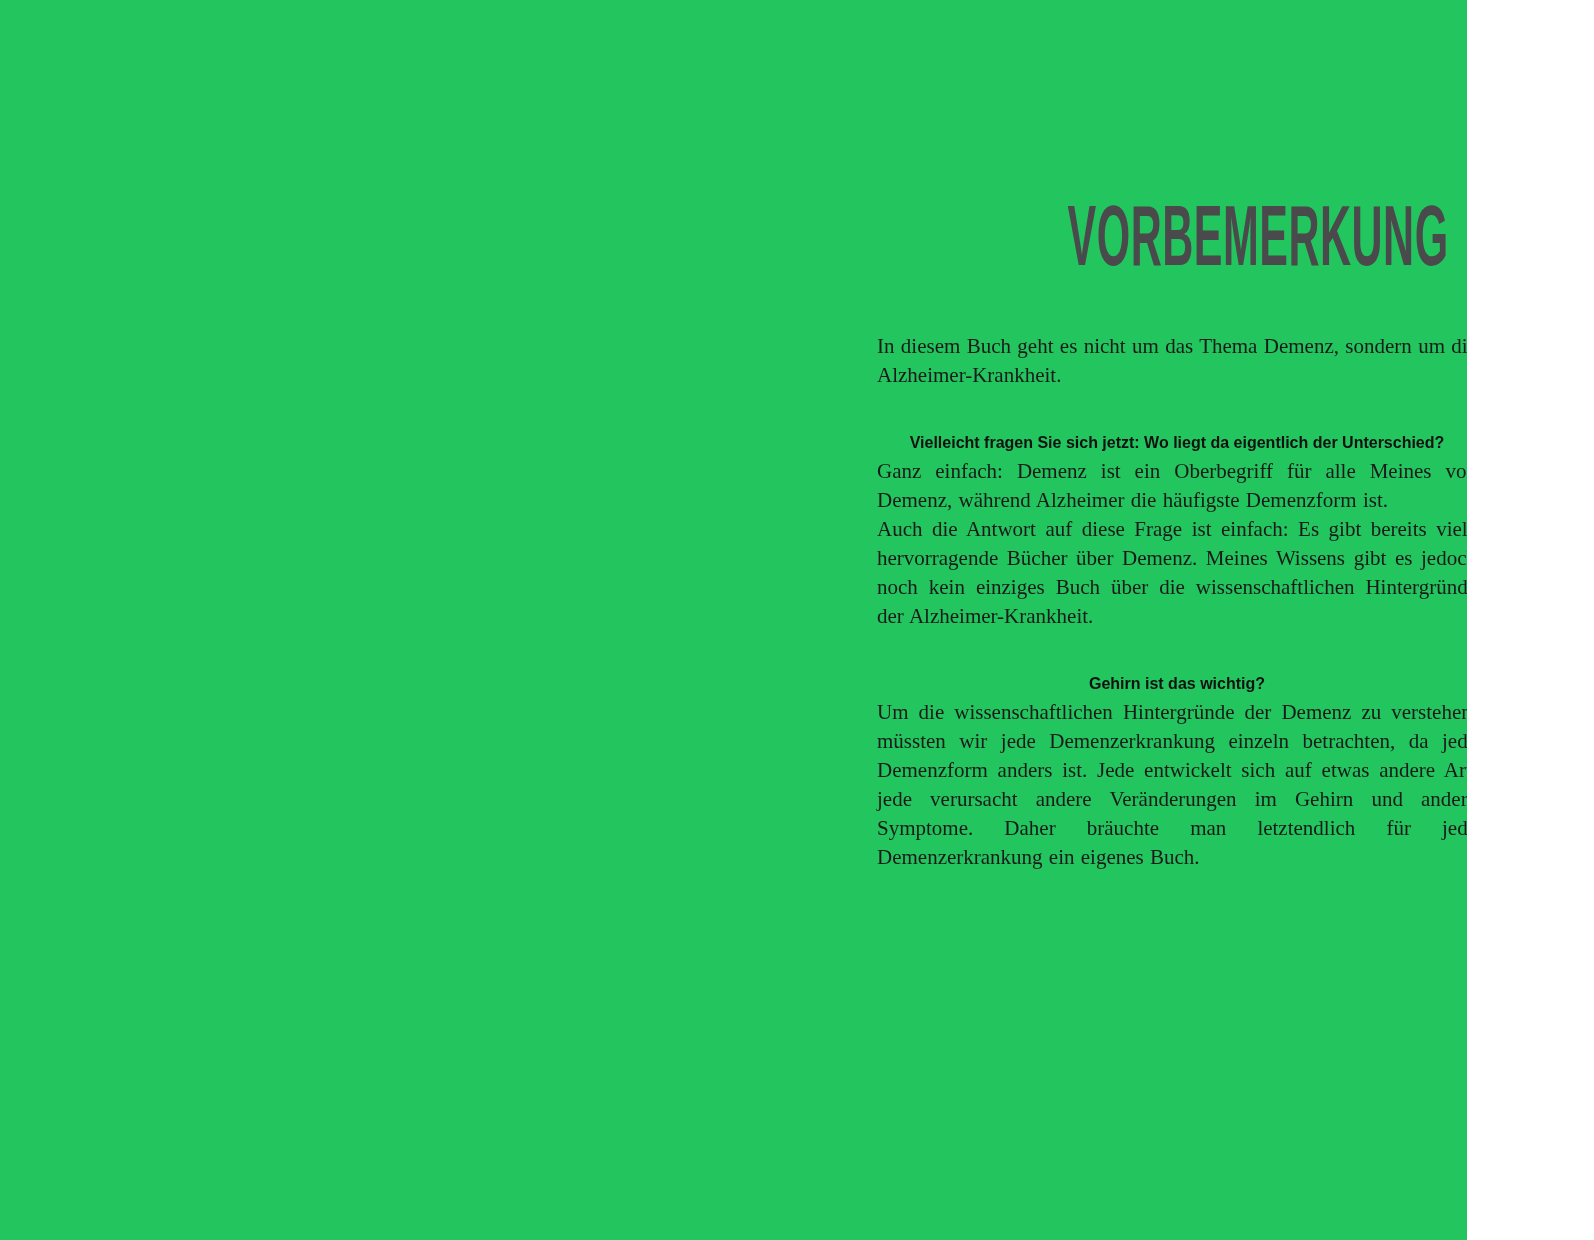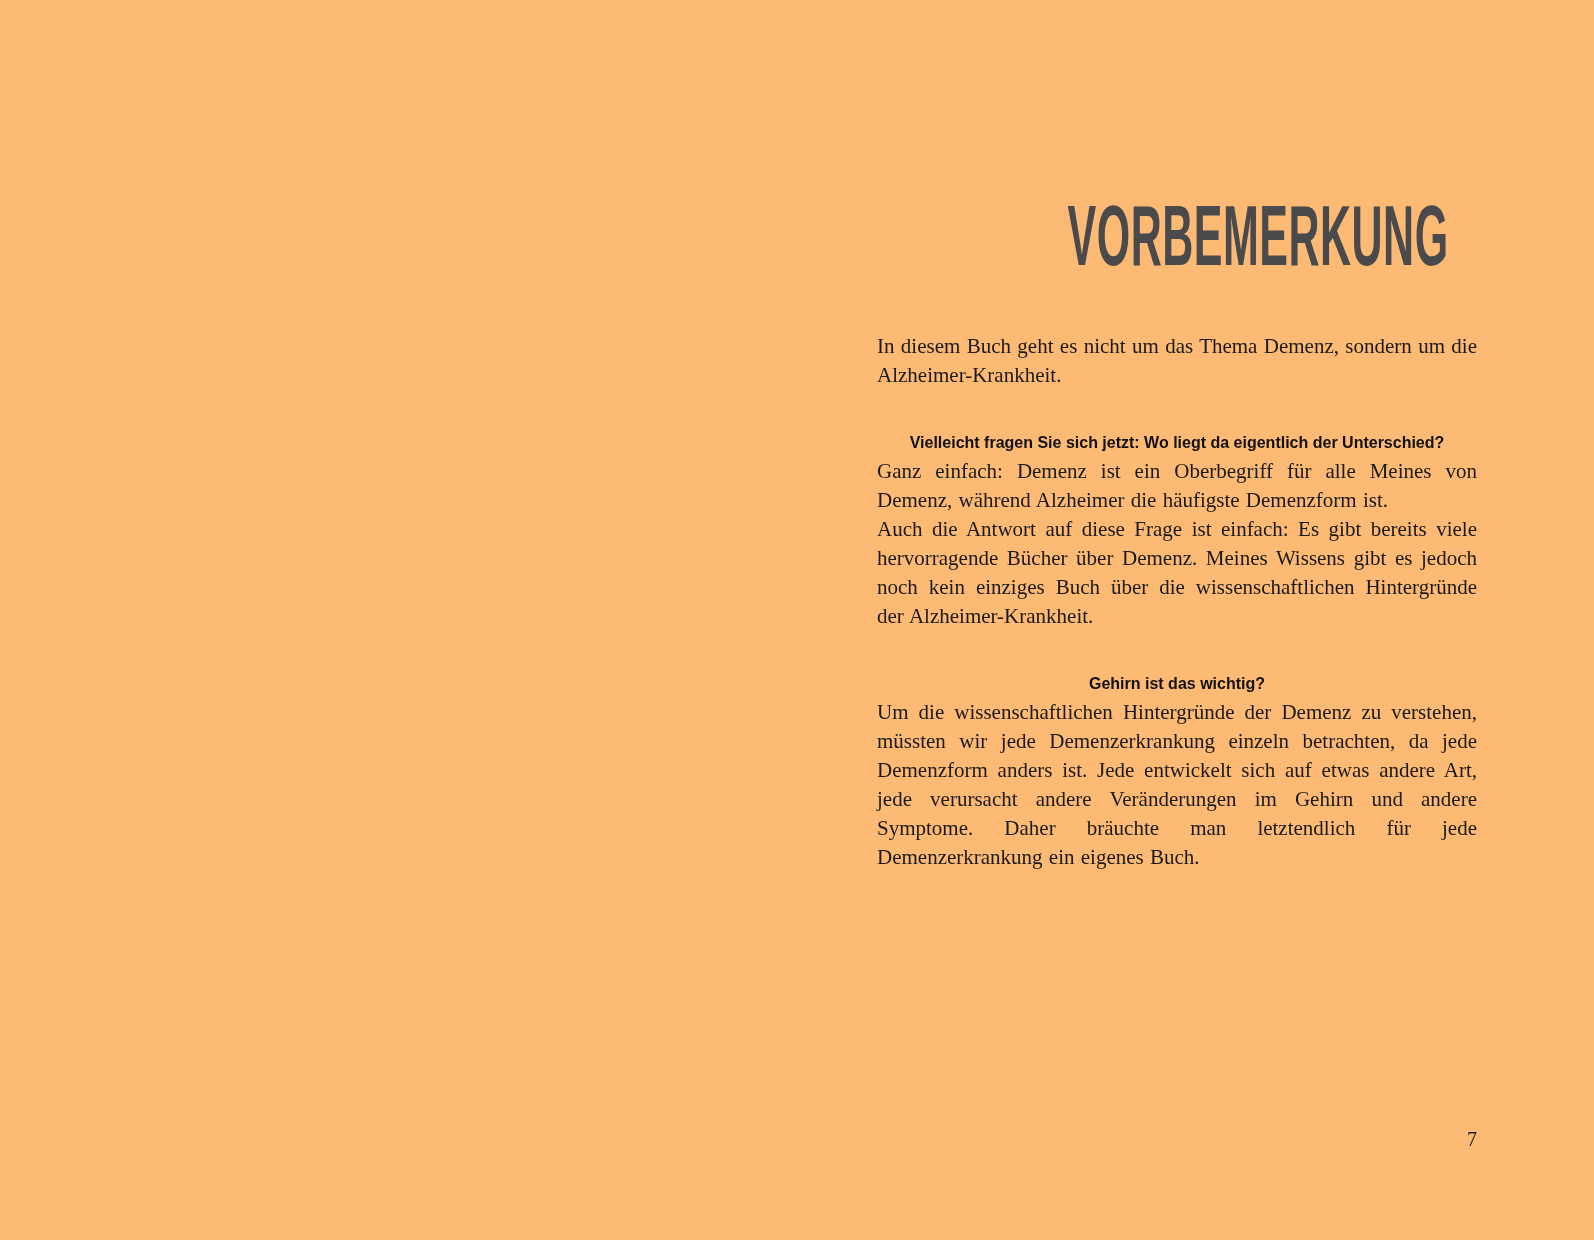--- a/index.html
+++ b/index.html
@@ -2,23 +2,23 @@
 <html lang="de"><head>
 <meta charset="utf-8">
 <style>
   html, body {
     margin: 0;
     padding: 0;
     background: #ffffff;
   }
   .page {
     position: relative;
-    width: 1594px;
+    width: 1467px;
     height: 1240px;
-    background: #fdba74;
+    background: #22c55e;
     overflow: hidden;
     font-family: "Liberation Serif", serif;
     color: #1a1a1a;
   }
   .content-column {
     position: absolute;
     left: 877px;
     top: 192px;
     width: 600px;
   }

